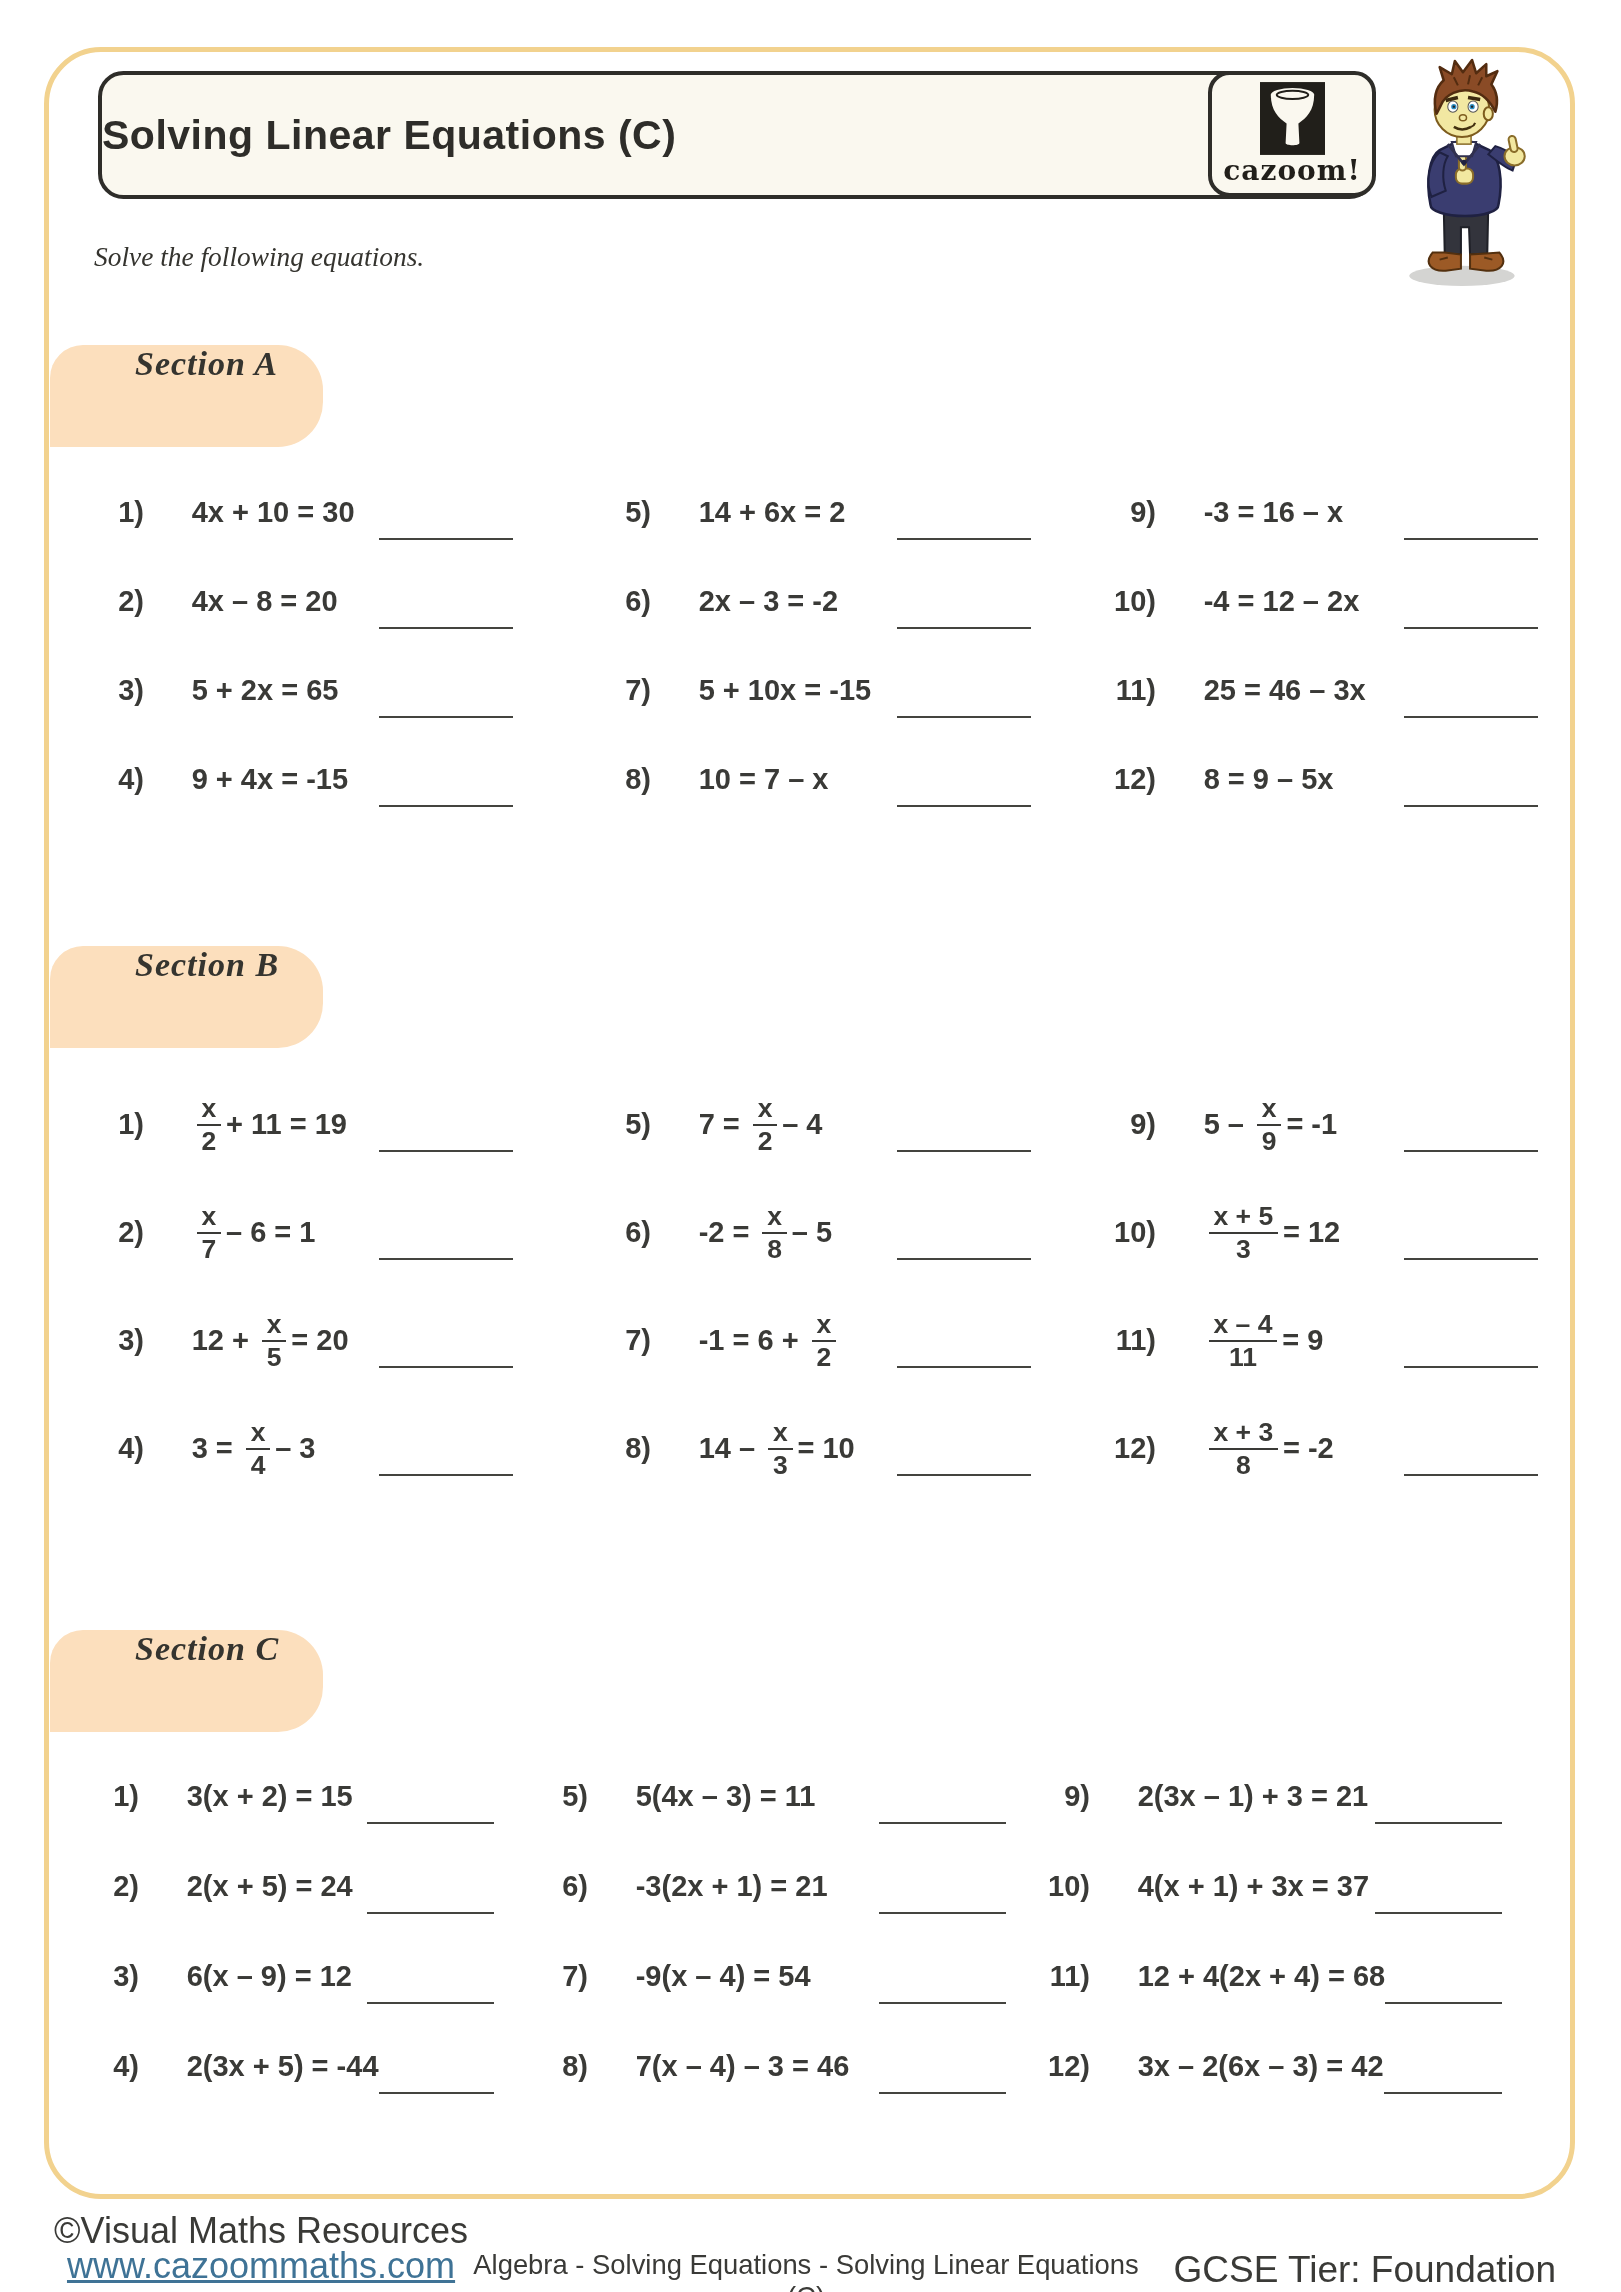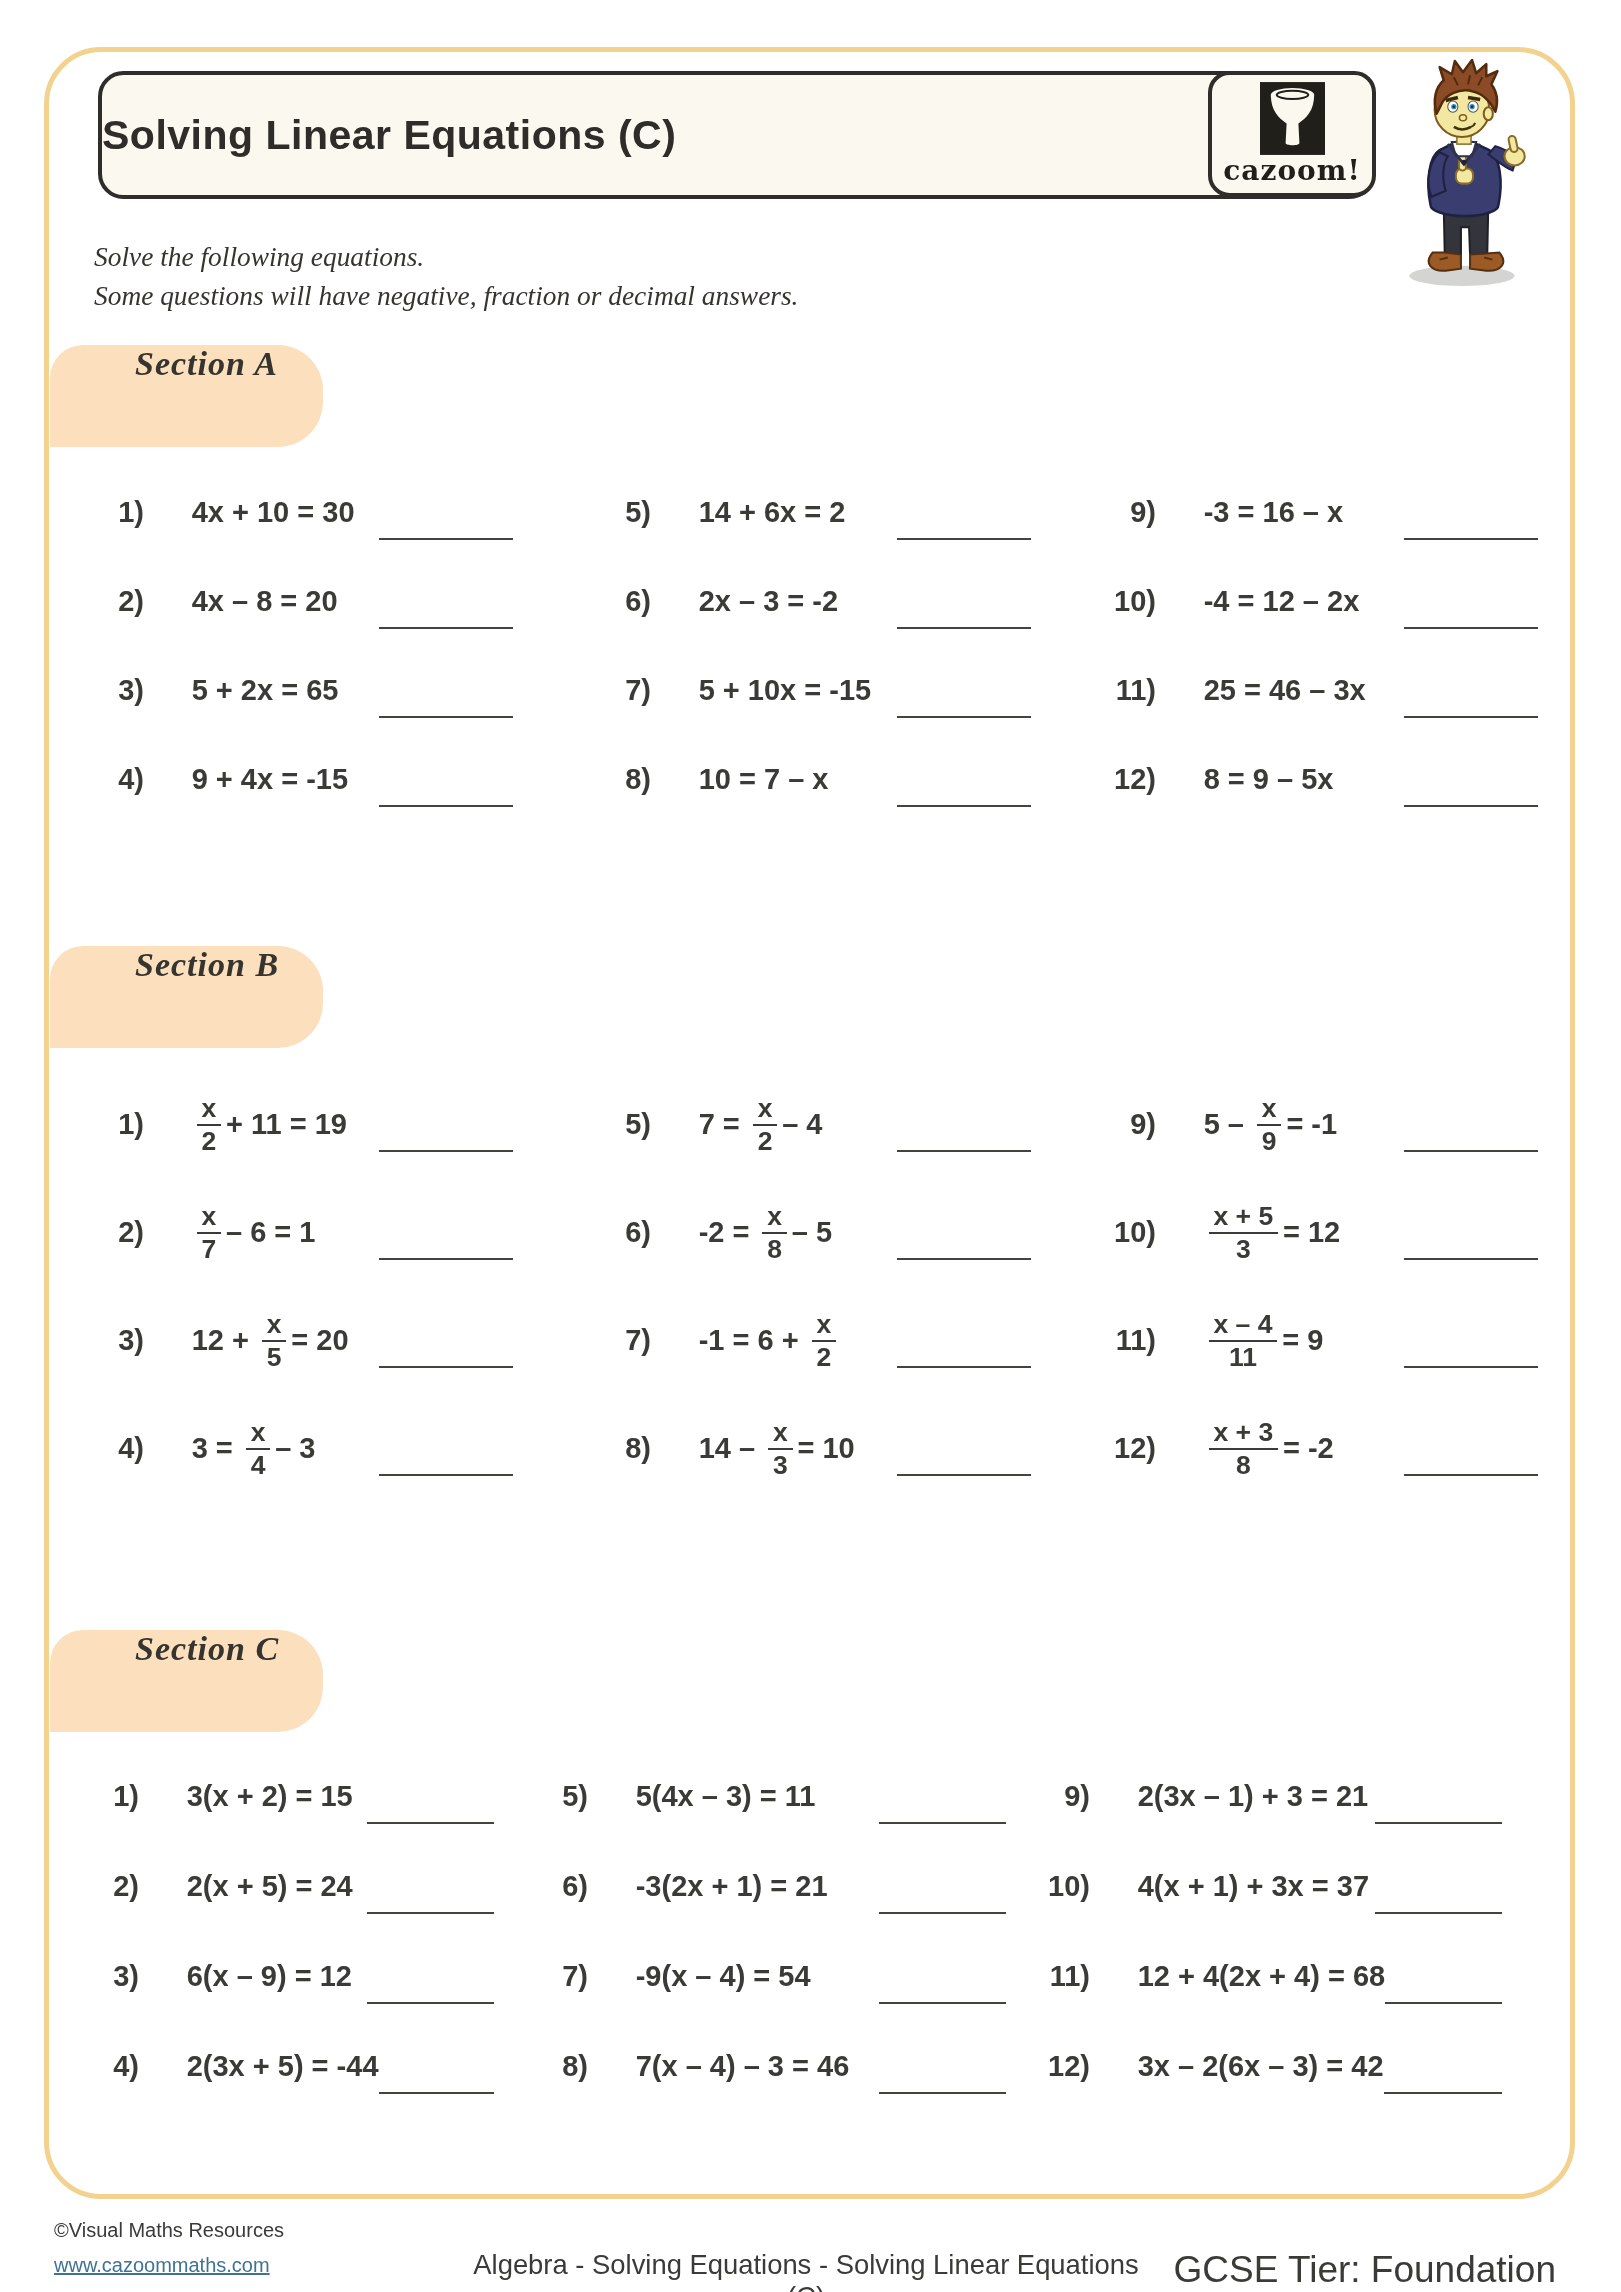--- a/index.html
+++ b/index.html
@@ -55,21 +55,21 @@
   .qeq{display:inline-flex;align-items:center;font-weight:bold;font-size:29px;color:var(--c-ink);margin-left:32px;}
   .tok{white-space:pre;}
   .frac{display:inline-flex;flex-direction:column;align-items:center;margin:0 4.9px;}
   .frac .fnum,.frac .fden{font-size:26.5px;line-height:28px;font-weight:bold;white-space:pre;}
   .frac .fnum{padding:0 4.9px 2px;border-bottom:2.9px solid var(--c-ink);}
   .frac .fden{padding:1px 4.9px 0;}
   .answer-line{margin-left:auto;width:134px;height:0;border-bottom:2.9px solid #44443f;
                position:relative;top:26.5px;}
   #qs-c .answer-line{width:127px;}
   
-  .footer-left{position:absolute;left:54px;top:2213px;font-size:20px;line-height:35px;color:var(--c-ink);}
+  .footer-left{position:absolute;left:54px;top:2213px;font-size:36px;line-height:35px;color:var(--c-ink);text-align:center;}
   .footer-left a{color:var(--c-link);text-decoration:underline;}
   .footer-center{position:absolute;left:463px;top:2249px;width:686px;text-align:center;
                  font-size:27.4px;color:var(--c-ink);}
   .footer-right{position:absolute;right:65px;top:2249px;font-size:37px;color:var(--c-ink);}
 </style>
 </head>
 <body>
 
 <div class="page">
 
@@ -117,21 +117,20 @@
       <circle cx="76" cy="49" r="2.6" fill="#2d8fc4"></circle>
     <circle cx="58" cy="49" r="1.2" fill="#222222"></circle>
       <circle cx="76" cy="49" r="1.2" fill="#222222"></circle>
     <ellipse cx="67" cy="60" rx="3.5" ry="3" fill="#f2e8a2" stroke="#7d5c1e" stroke-width="1.5"></ellipse>
     <path d="M58,69 Q66,74 75,69" fill="none" stroke="#42300f" stroke-width="2.5"></path>
     <path d="M75,69 q3,-1 4,-4" fill="none" stroke="#42300f" stroke-width="2"></path>
   </svg>
 
   <div class="instructions">
     <div>Solve the following equations.</div>
-    <div>Some questions will have negative, fraction or decimal answers.</div>
   </div>
 
   <div class="tab tab-a">
     <span>Section A</span>
   </div>
   <div class="questions" id="qs-a">
       <div class="qcol qcol-1">
         <div class="qrow">
           <span class="qnum">1)</span>
           <span class="qeq">

